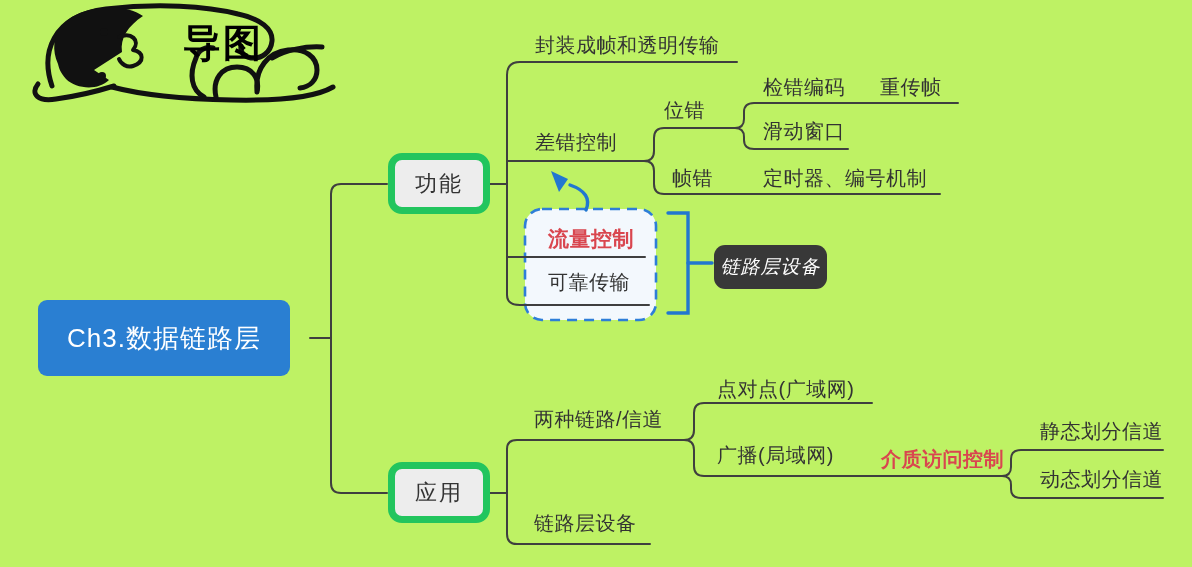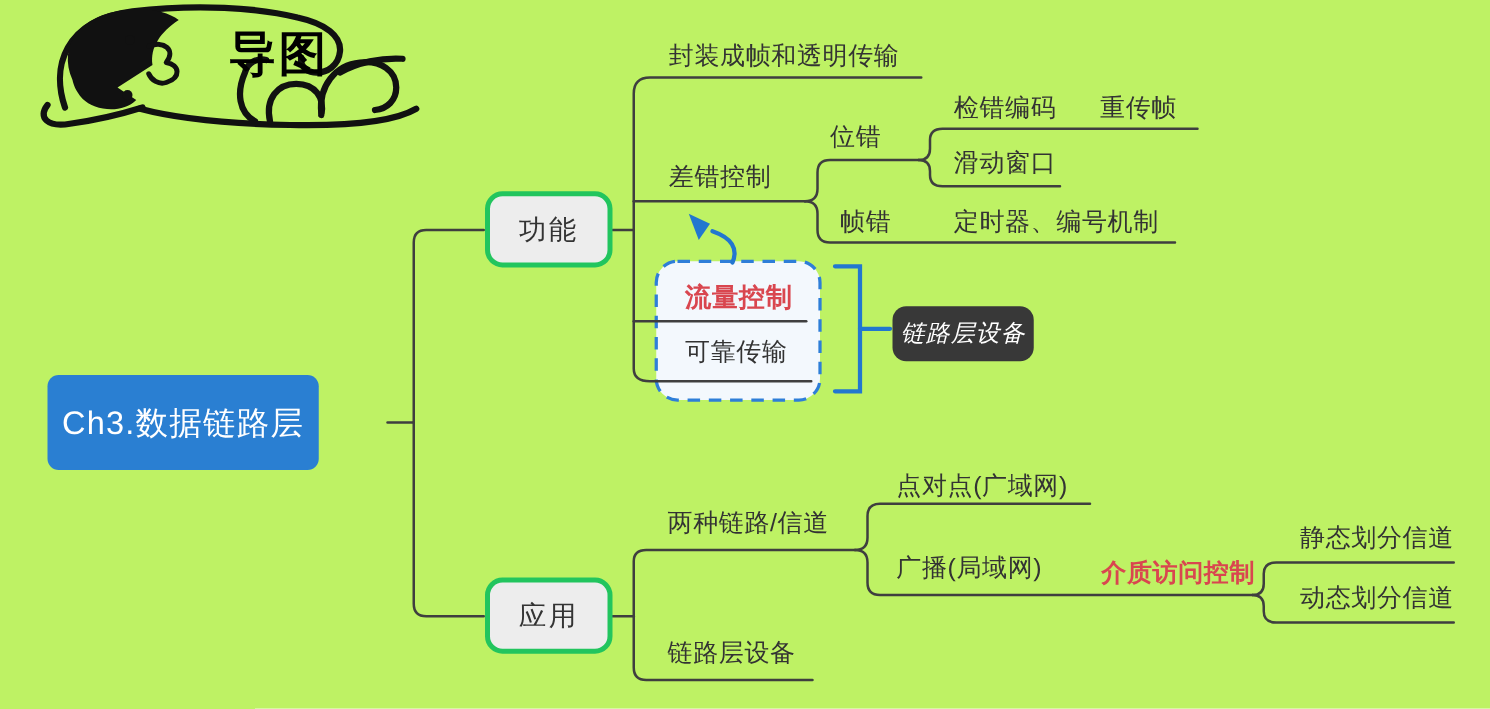--- a/index.html
+++ b/index.html
@@ -11,26 +11,26 @@
   .lbl{
     position:absolute;font-size:20px;font-weight:400;color:#333;
     white-space:nowrap;line-height:1.15;letter-spacing:.5px;cursor:default;
   }
   .lbl.red{color:#d9464f;font-weight:700;}
   .node{
     position:absolute;display:flex;align-items:center;justify-content:center;
     white-space:nowrap;box-sizing:border-box;cursor:default;
   }
   .node.root{
-    left:38px;top:300px;width:217px;height:76px;border-radius:9px;
+    left:38px;top:300px;width:252px;height:76px;border-radius:9px;
     background:#2a7fd2;color:#fff;font-size:26px;font-weight:500;letter-spacing:1px;
   }
   .node.branch{
     width:102px;height:61px;border-radius:14px;background:#ededed;
-    border:4px solid #22c55e;color:#333;font-size:22px;font-weight:500;letter-spacing:2px;
+    border:7px solid #22c55e;color:#333;font-size:22px;font-weight:500;letter-spacing:2px;
   }
   .node.branch.fn{left:388px;top:153px;}
   .node.branch.ap{left:388px;top:462px;}
   .node.dark{
     left:714px;top:245px;width:113px;height:44px;border-radius:11px;
     background:#383838;color:#fff;font-size:19px;font-style:italic;
     font-weight:500;letter-spacing:1px;
   }
   .doodle-caption{
     position:absolute;left:183px;top:18px;font-size:38px;font-weight:900;

